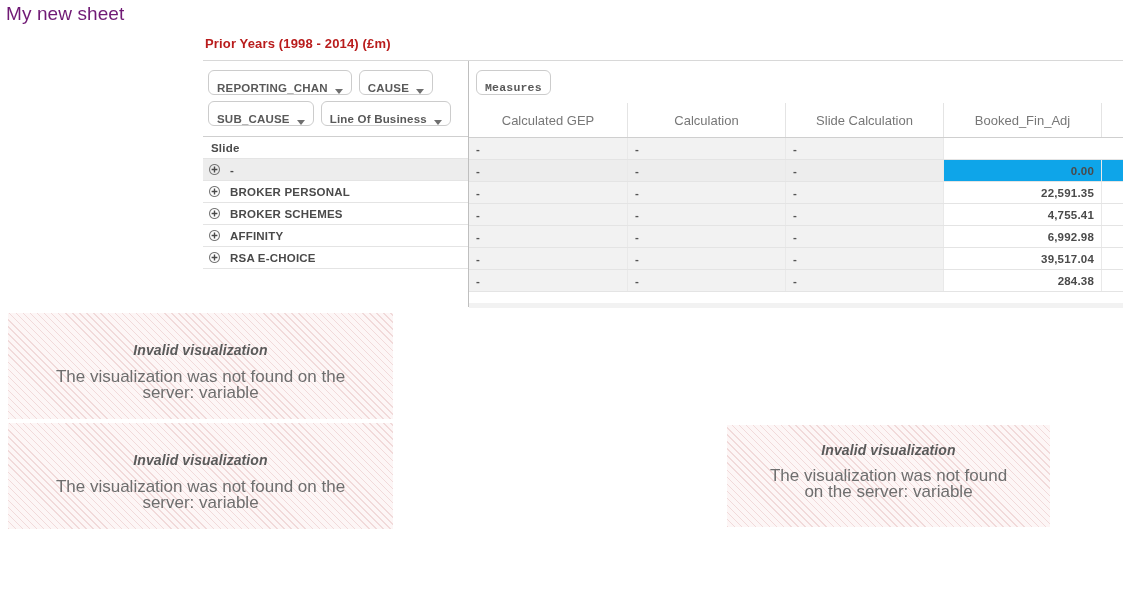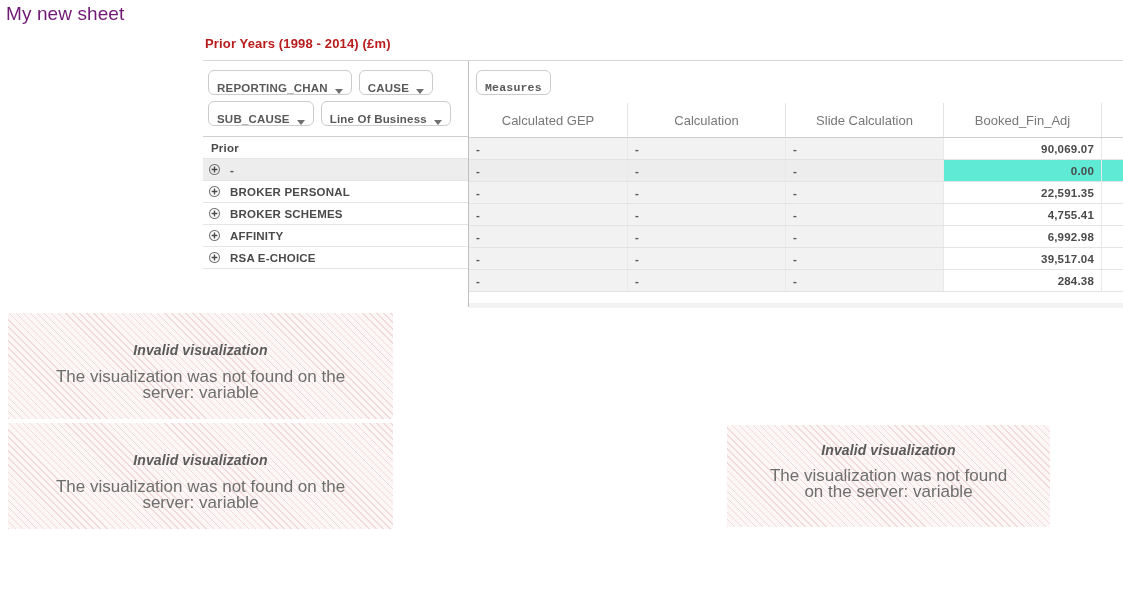--- a/index.html
+++ b/index.html
@@ -163,21 +163,21 @@
     color: #4a4a4a;
     letter-spacing: .2px;
     background: #f2f2f2;
     padding: 0 7px;
     cursor: pointer;
   }
   .meas-cell:first-child { border-left: none; }
   .meas-cell.dash { justify-content: flex-start; color: #555; }
   .meas-cell.num { justify-content: flex-end; background: #ffffff; }
   .meas-row.hl .meas-cell { background: #ededed; }
-  .meas-row.hl .meas-cell.num { background: #5eead4; }
+  .meas-row.hl .meas-cell.num { background: #0ea5e9; }
 
   .pivot-scroll {
     position: absolute;
     left: 266px; right: 0;
     top: 242px;
     height: 5px;
     background: #f2f2f2;
   }
 
   
@@ -249,21 +249,21 @@
             </div>
             <div class="pill">
               <span>Line Of Business</span>
               <span class="caret"></span>
             </div>
           </div>
         </div>
         <div class="dim-rows">
 
           <div class="dim-row totals">
-            <span class="dim-label">Prior</span>
+            <span class="dim-label">Slide</span>
           </div>
 
           <div class="dim-row hl">
             <span class="plus-icon">
               <svg viewBox="0 0 11 11" width="11" height="11">
                   <circle cx="5.5" cy="5.5" r="5" fill="none" stroke="#7a7a7a" stroke-width="1.1"></circle>
                   <path d="M5.5 2.6v5.8M2.6 5.5h5.8" stroke="#4a4a4a" stroke-width="1.4"></path>
                 </svg>
             </span>
             <span class="dim-label">-</span>
@@ -325,21 +325,20 @@
           <div class="meas-col-head">Booked_Fin_Adj</div>
           <div class="meas-col-head">Q</div>
         </div>
 
         <div class="meas-rows">
 
           <div class="meas-row">
             <div class="meas-cell dash">-</div>
             <div class="meas-cell dash">-</div>
             <div class="meas-cell dash">-</div>
-            <div class="meas-cell num">90,069.07</div>
             <div class="meas-cell num"></div>
           </div>
 
           <div class="meas-row hl">
             <div class="meas-cell dash">-</div>
             <div class="meas-cell dash">-</div>
             <div class="meas-cell dash">-</div>
             <div class="meas-cell num">0.00</div>
             <div class="meas-cell num"></div>
           </div>

